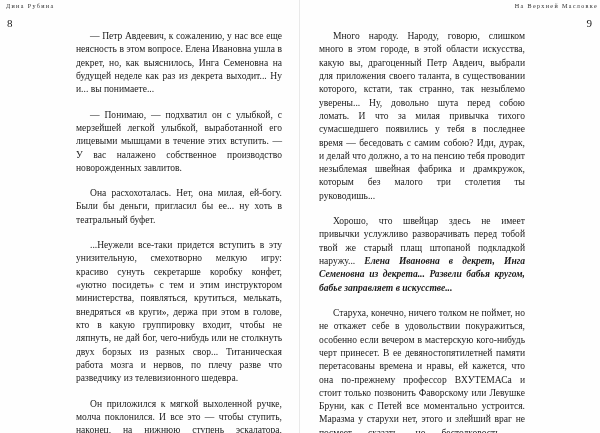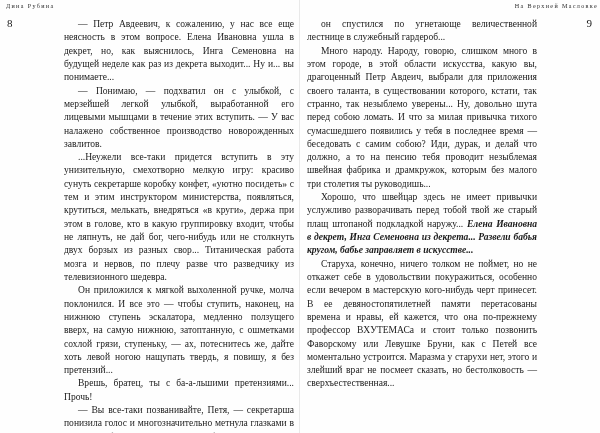--- a/index.html
+++ b/index.html
@@ -66,54 +66,54 @@
     font-size: 9.55px;
     line-height: 13.32px;
     text-align: justify;
     text-justify: inter-word;
     hyphens: manual;
   }
   .leaf-left .column  { left: 64px; }
   .leaf-right .column { left: 7px; }
 
   .column p {
-    margin: 0;
+    margin: 12px;
     text-indent: 14px;
   }
   .column span.ital {
     font-style: italic;
     font-weight: bold;
   }
 </style>
 </head>
 <body>
 
 <div class="page">
 
   <div class="spine"></div>
 
   <div class="leaf leaf-left">
     <div class="running-head">Дина Рубина</div>
     <div class="folio">8</div>
     <div class="column">
       <p>— Петр Авдеевич, к сожалению, у нас все еще неясность в этом вопросе. Елена Ивановна ушла в декрет, но, как выяснилось, Инга Семеновна на будущей неделе как раз из декрета выходит... Ну и... вы понимаете...</p>
       <p>— Понимаю, — подхватил он с улыбкой, с мерзейшей легкой улыбкой, выработанной его лицевыми мышцами в течение этих вступить. — У вас налажено собственное производство новорожденных завлитов.</p>
+      <p>Она расхохоталась. Нет, она милая, ей-богу. Были бы деньги, пригласил бы ее... ну хоть в театральный буфет.</p>
       <p>...Неужели все-таки придется вступить в эту унизительную, смехотворно мелкую игру: красиво сунуть секретарше коробку конфет, «уютно посидеть» с тем и этим инструктором министерства, появляться, крутиться, мелькать, внедряться «в круги», держа при этом в голове, кто в какую группировку входит, чтобы не ляпнуть, не дай бог, чего-нибудь или не столкнуть двух борзых из разных свор... Титаническая работа мозга и нервов, по плечу разве что разведчику из телевизионного шедевра.</p>
       <p>Он приложился к мягкой выхоленной ручке, молча поклонился. И все это — чтобы ступить, наконец, на нижнюю ступень эскалатора, медленно ползущего вверх, на самую нижнюю, затоптанную, с ошметками сохлой грязи, ступеньку, — ах, потеснитесь же, дайте хоть левой ногою нащупать твердь, я повишу, я без претензий...</p>
       <p>Врешь, братец, ты с ба-а-льшими претензиями... Прочь!</p>
       <p>— Вы все-таки позванивайте, Петя, — секретарша понизила голос и многозначительно метнула глазками в сторону кабинета. — Вдруг что-нибудь да изменится... Вообще-то мы в вас заинтересованы.</p>
 
     </div>
   </div>
 
   <div class="leaf leaf-right">
     <div class="running-head">На Верхней Масловке</div>
     <div class="folio">9</div>
     <div class="column">
-      <p>он спустился по угнетающе величественной лестнице в служебный гардероб...</p>
       <p><span>Много народу. Народу, говорю, слишком много в этом городе, в этой области искусства, какую вы, драгоценный Петр Авдеич, выбрали для приложения своего таланта, в существовании которого, кстати, так странно, так незыблемо уверены... Ну, довольно шута перед собою ломать. И что за милая привычка тихого сумасшедшего появились у тебя в последнее время — беседовать с самим собою? Иди, дурак, и делай что должно, а то на пенсию тебя проводит незыблемая швейная фабрика и драмкружок, которым без малого три столетия ты руководишь...</span></p>
       <p><span>Хорошо, что швейцар здесь не имеет привычки услужливо разворачивать перед тобой твой же старый плащ штопаной подкладкой наружу... </span><span class="ital">Елена Ивановна в декрет, Инга Семеновна из декрета... Развели бабья кругом, бабье заправляет в искусстве...</span></p>
       <p>Старуха, конечно, ничего толком не поймет, но не откажет себе в удовольствии покуражиться, особенно если вечером в мастерскую кого-нибудь черт принесет. В ее девяностопятилетней памяти перетасованы времена и нравы, ей кажется, что она по-прежнему профессор ВХУТЕМАСа и стоит только позвонить Фаворскому или Левушке Бруни, как с Петей все моментально устроится. Маразма у старухи нет, этого и злейший враг не посмеет сказать, но бестолковость — сверхъестественная...</p>
 
     </div>
   </div>
 
 </div>
 
 </body></html>

